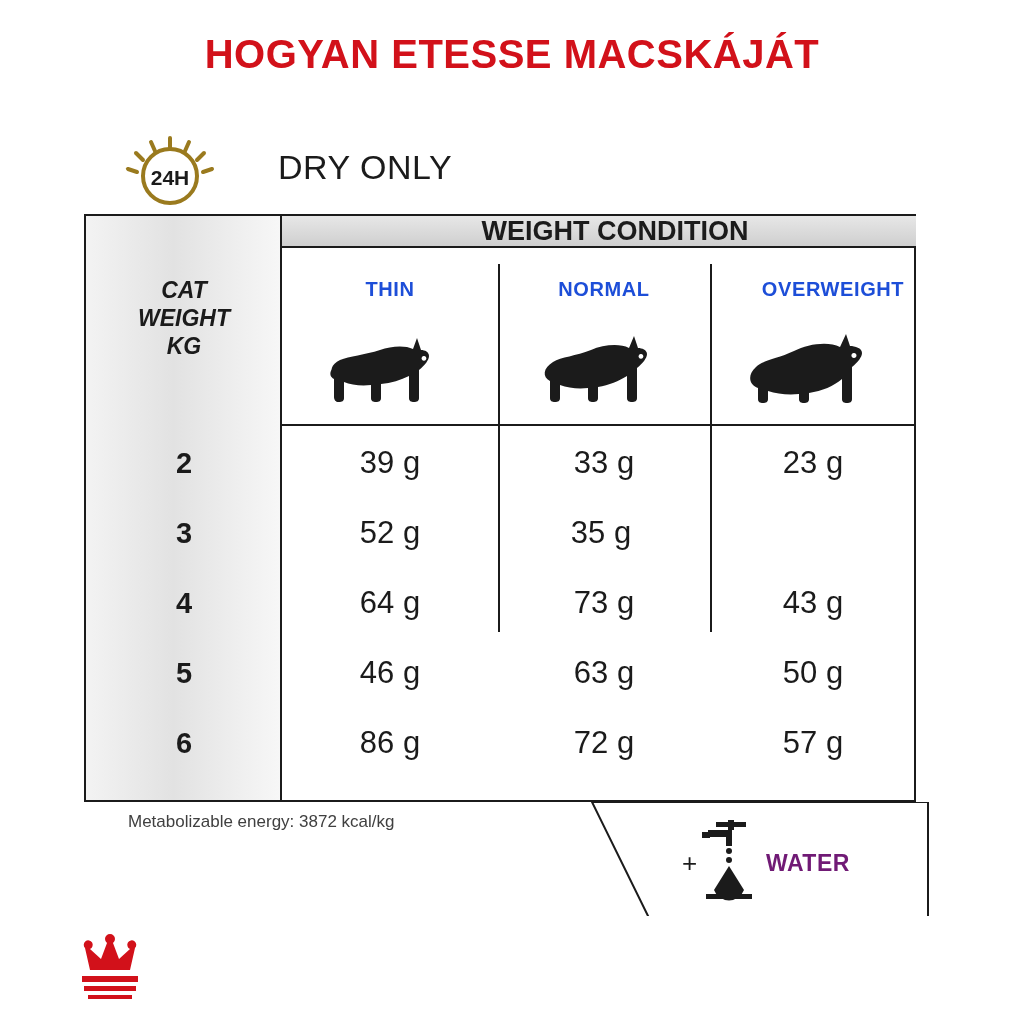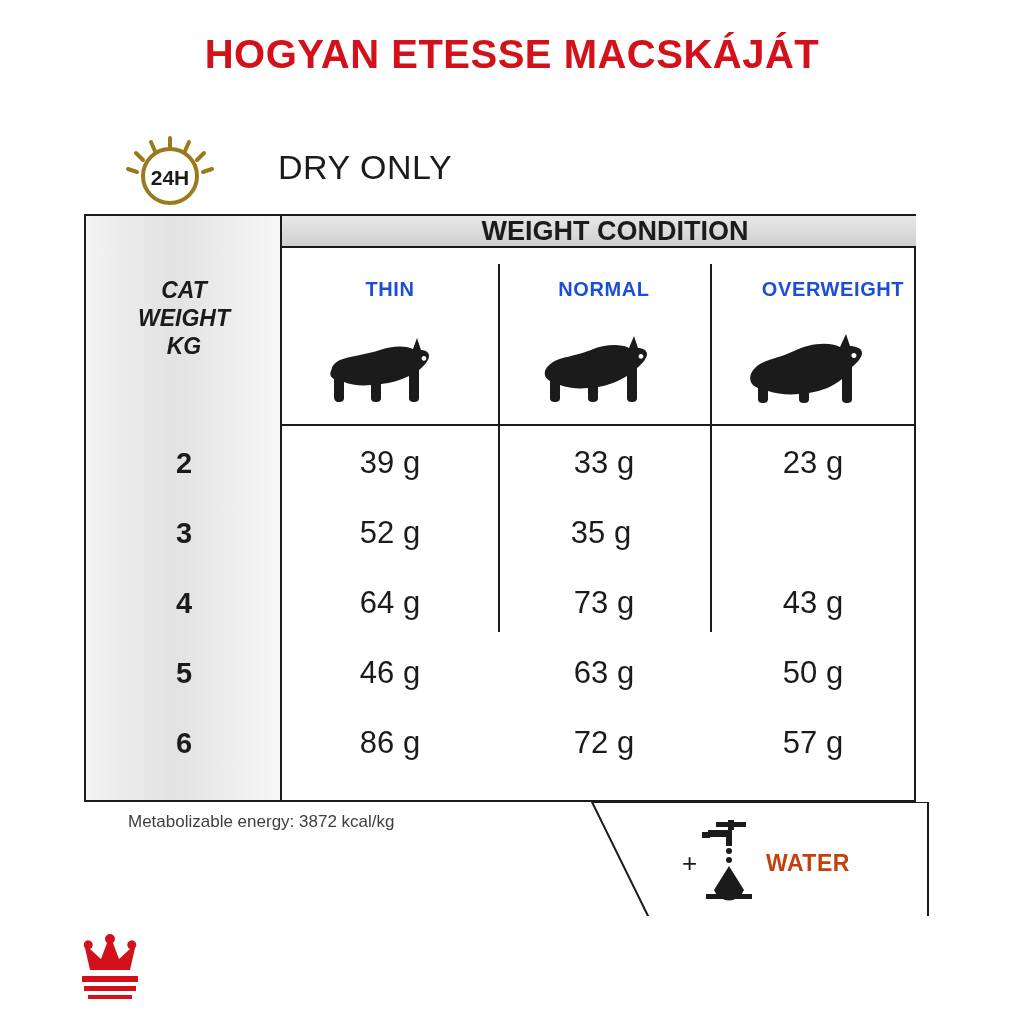--- a/index.html
+++ b/index.html
@@ -195,21 +195,21 @@
     top: 802px;
     width: 340px;
     height: 120px;
   }
   .water-label {
     position: absolute;
     left: 766px;
     top: 850px;
     font-size: 23px;
     font-weight: bold;
-    color: #c2410c;
+    color: #701a75;
     letter-spacing: 0.5px;
   }
   .plus {
     position: absolute;
     left: 682px;
     top: 848px;
     font-size: 26px;
     color: #1b1b1b;
   }
   .tap {

